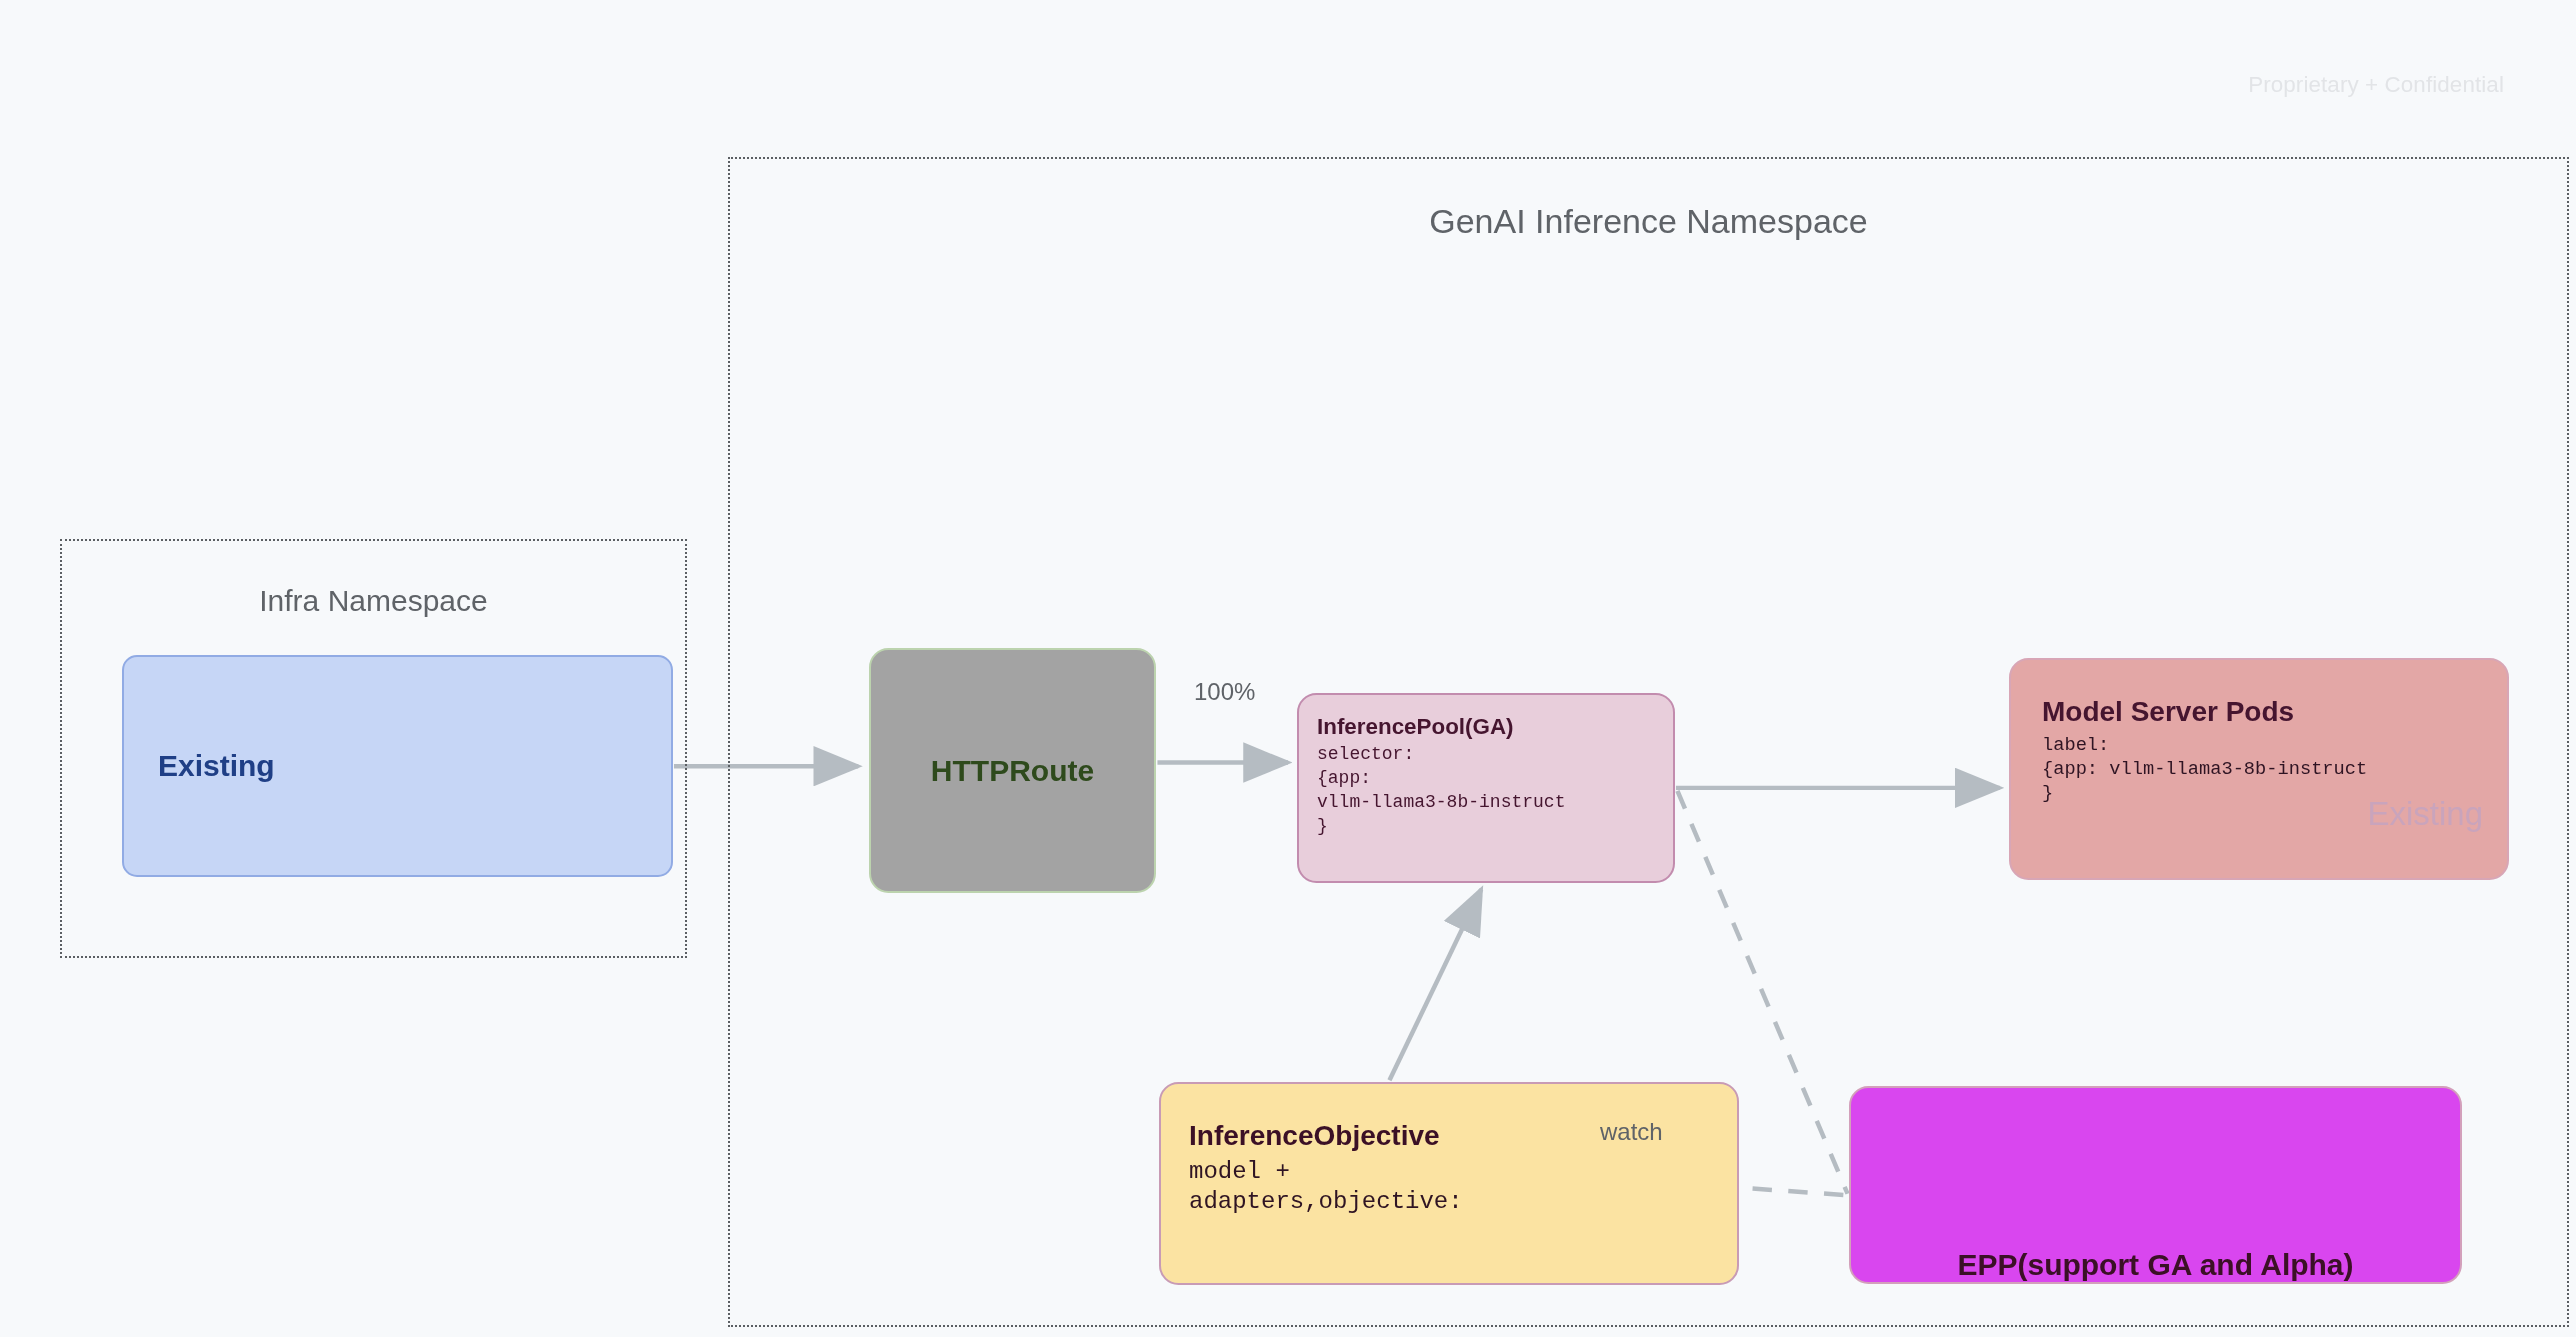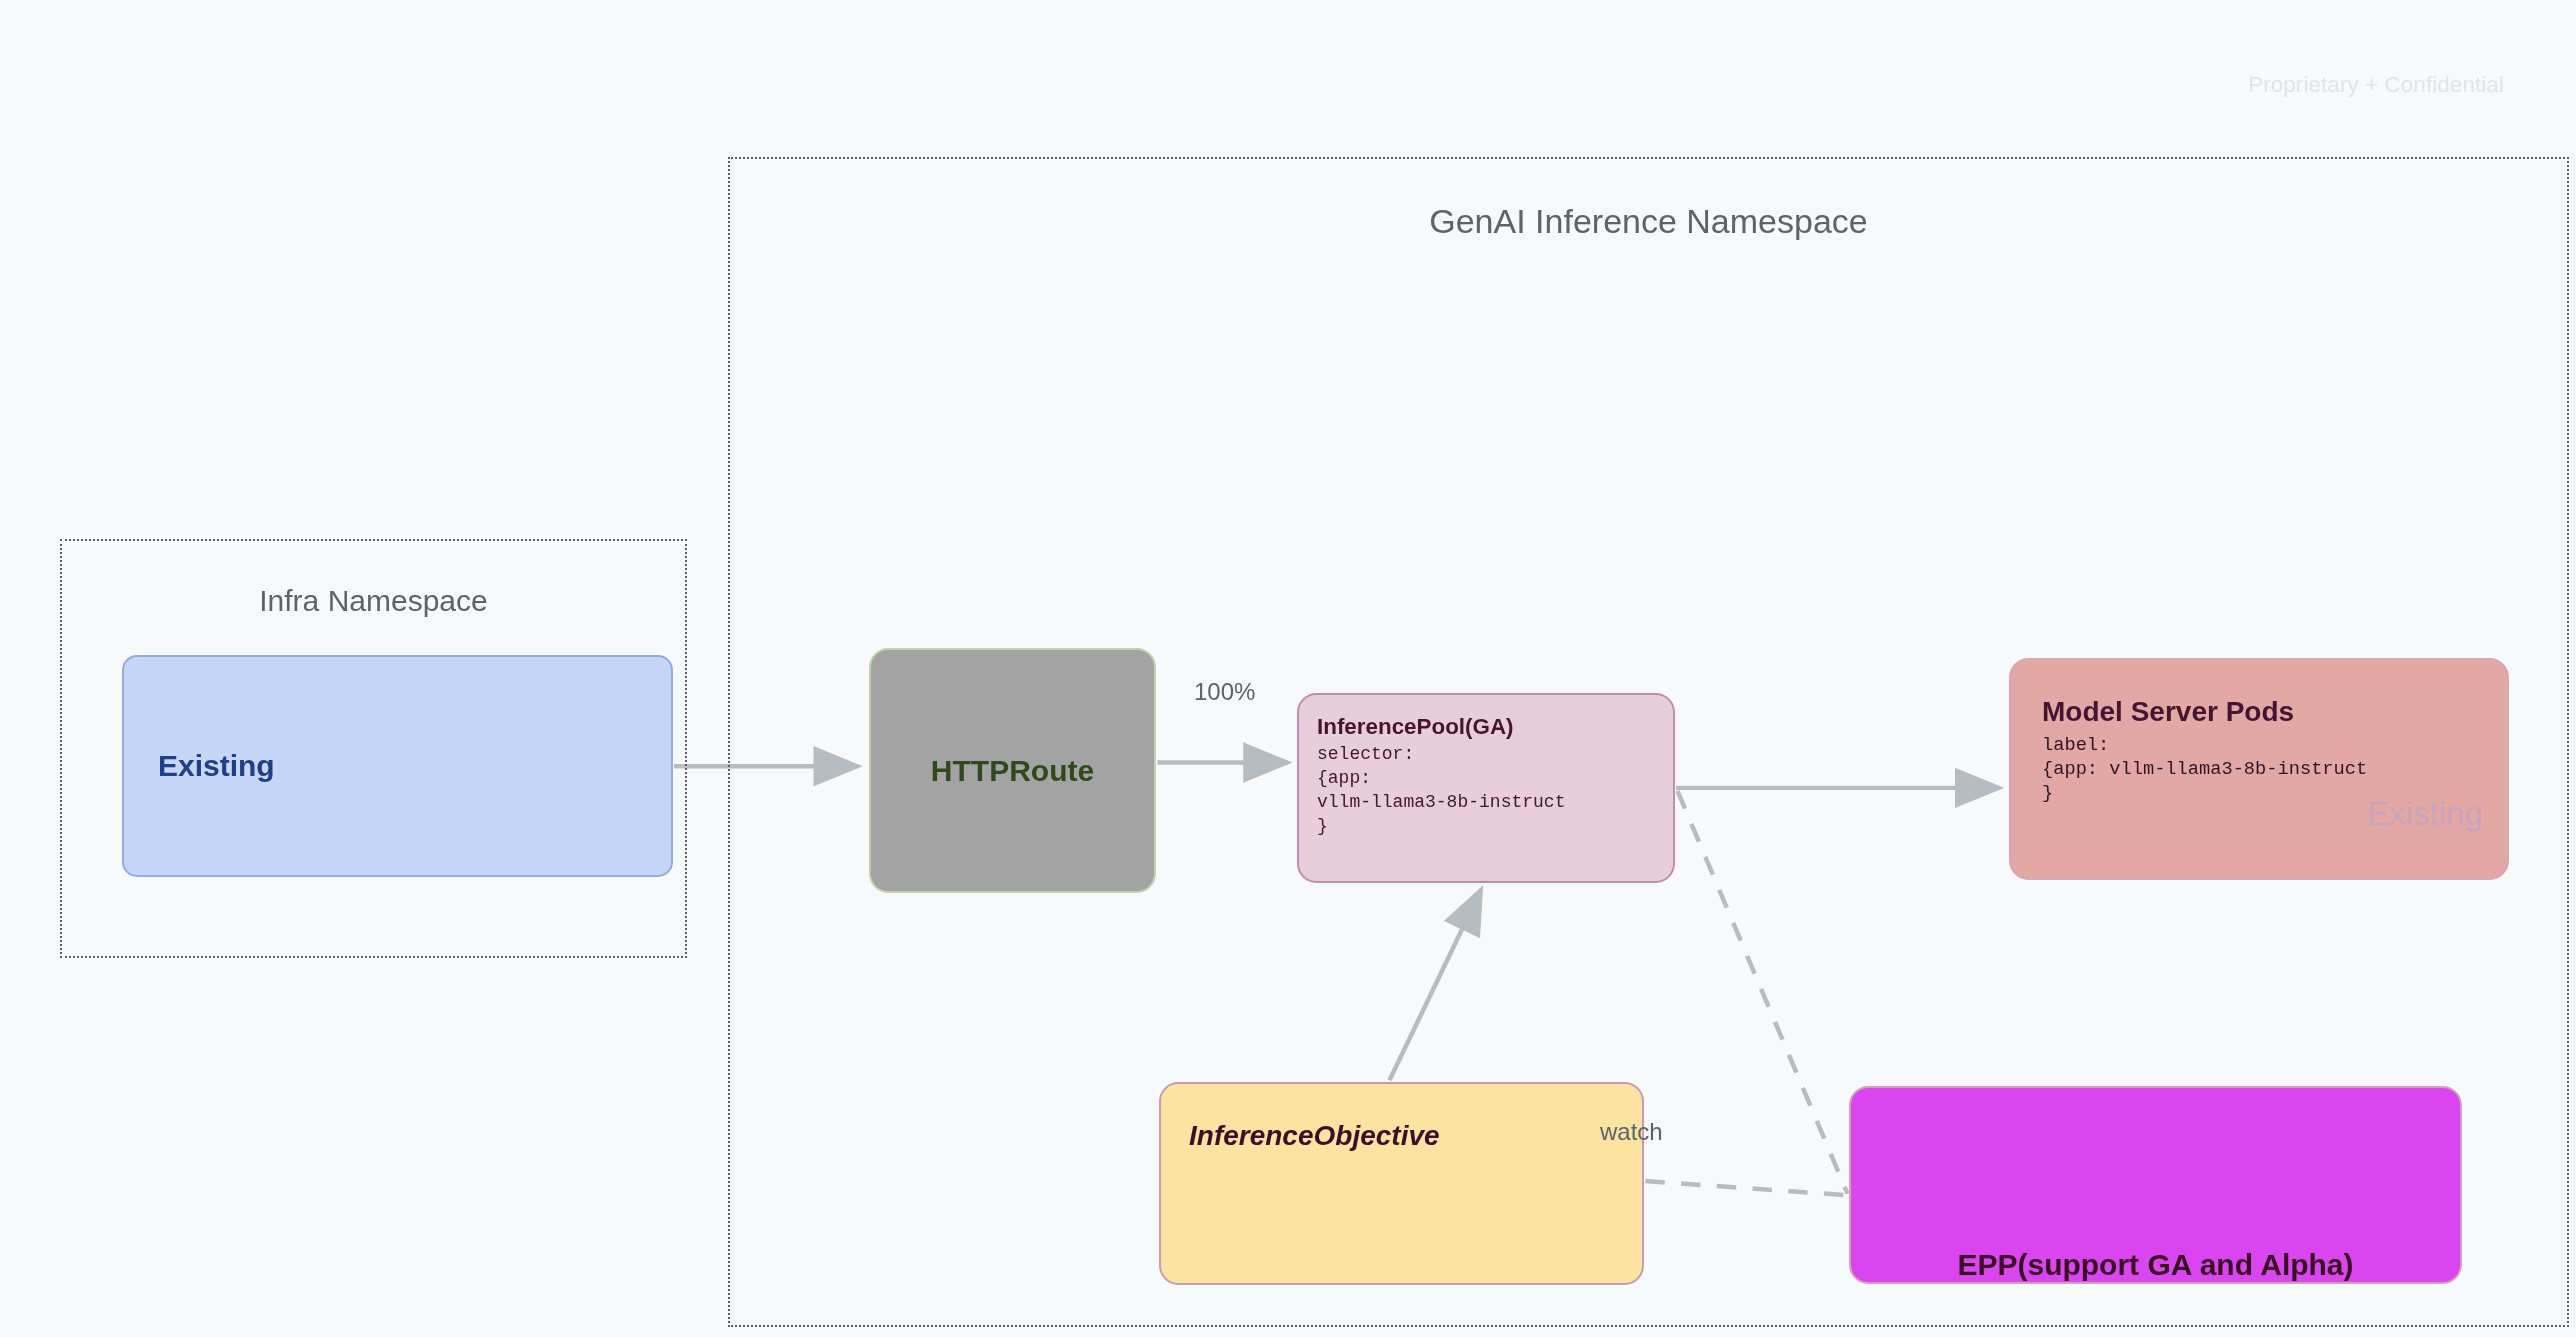--- a/index.html
+++ b/index.html
@@ -163,26 +163,25 @@
     bottom: 45px;
     font-size: 33px;
     color: #c9a4bc;
     font-family: "Liberation Sans", sans-serif;
     white-space: nowrap;
   }
   
   #node-inferenceobjective {
     left: 1159px;
     top: 1082px;
-    width: 485px;
+    width: 580px;
     height: 203px;
     background: #fbe3a2;
     border: 2.2px solid #c89bb5;
     padding: 36px 0 0 28px;
-    font-style: italic;
   }
   #node-inferenceobjective .title {
     color: #3b1026;
     font-size: 28px;
     display: block;
     margin-bottom: 4.5px;
   }
   #node-inferenceobjective .mono {
     color: #2f1423;
     font-size: 24px;
@@ -297,20 +296,22 @@
   <div class="node" id="node-modelserver">
     <span class="title">Model Server Pods</span>
     <span class="mono">label:
 {app: vllm-llama3-8b-instruct
 }</span>
     <span class="existing-stamp">Existing</span>
   </div>
 
   <div class="node" id="node-inferenceobjective">
     <span class="title">InferenceObjective</span>
+    <span class="mono">model +
+adapters,objective:</span>
   </div>
 
   <div class="node" id="node-epp">
     <span class="title">EPP(support GA and Alpha)</span>
   </div>
 
   <div class="edge-label" id="label-100">100%</div>
 
   <div class="edge-label" id="label-watch">watch</div>
 

